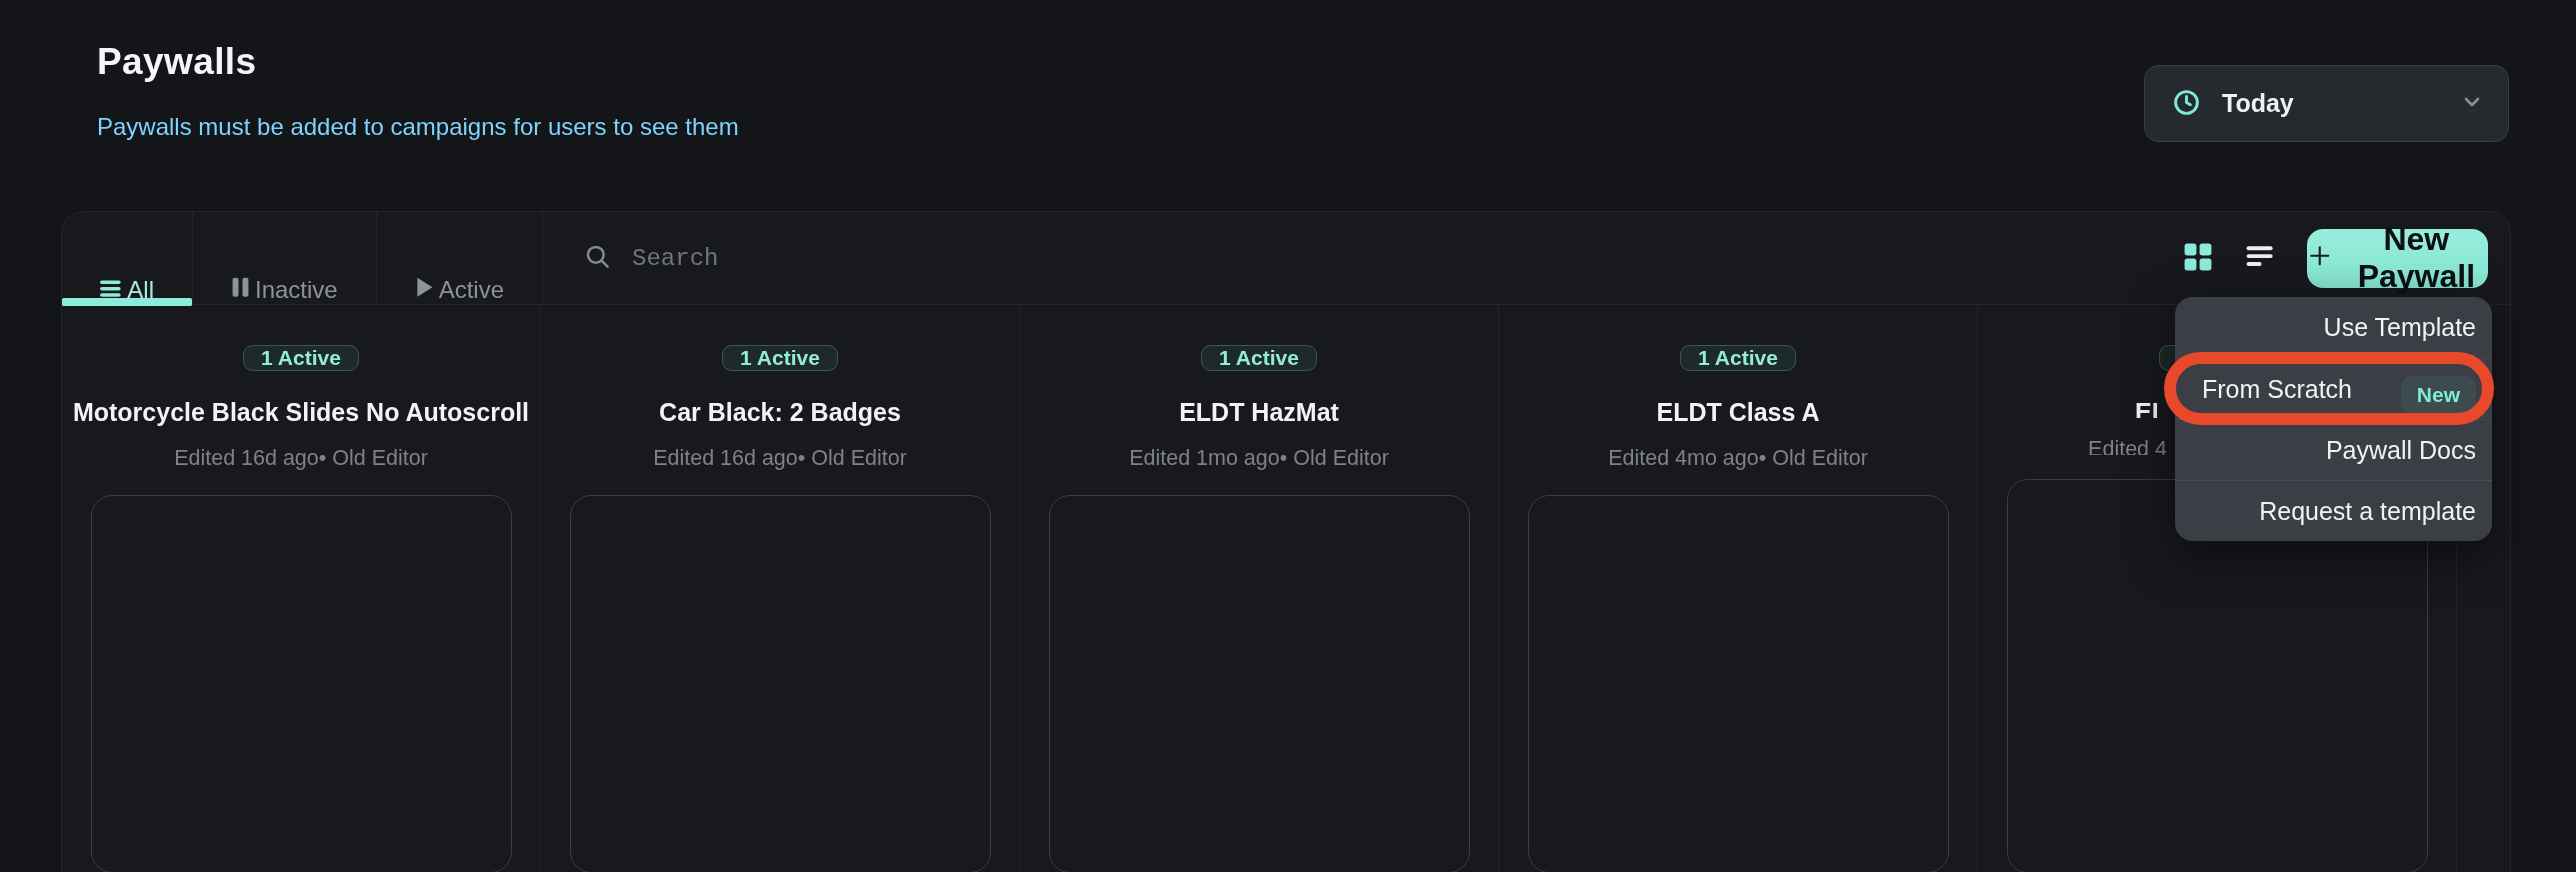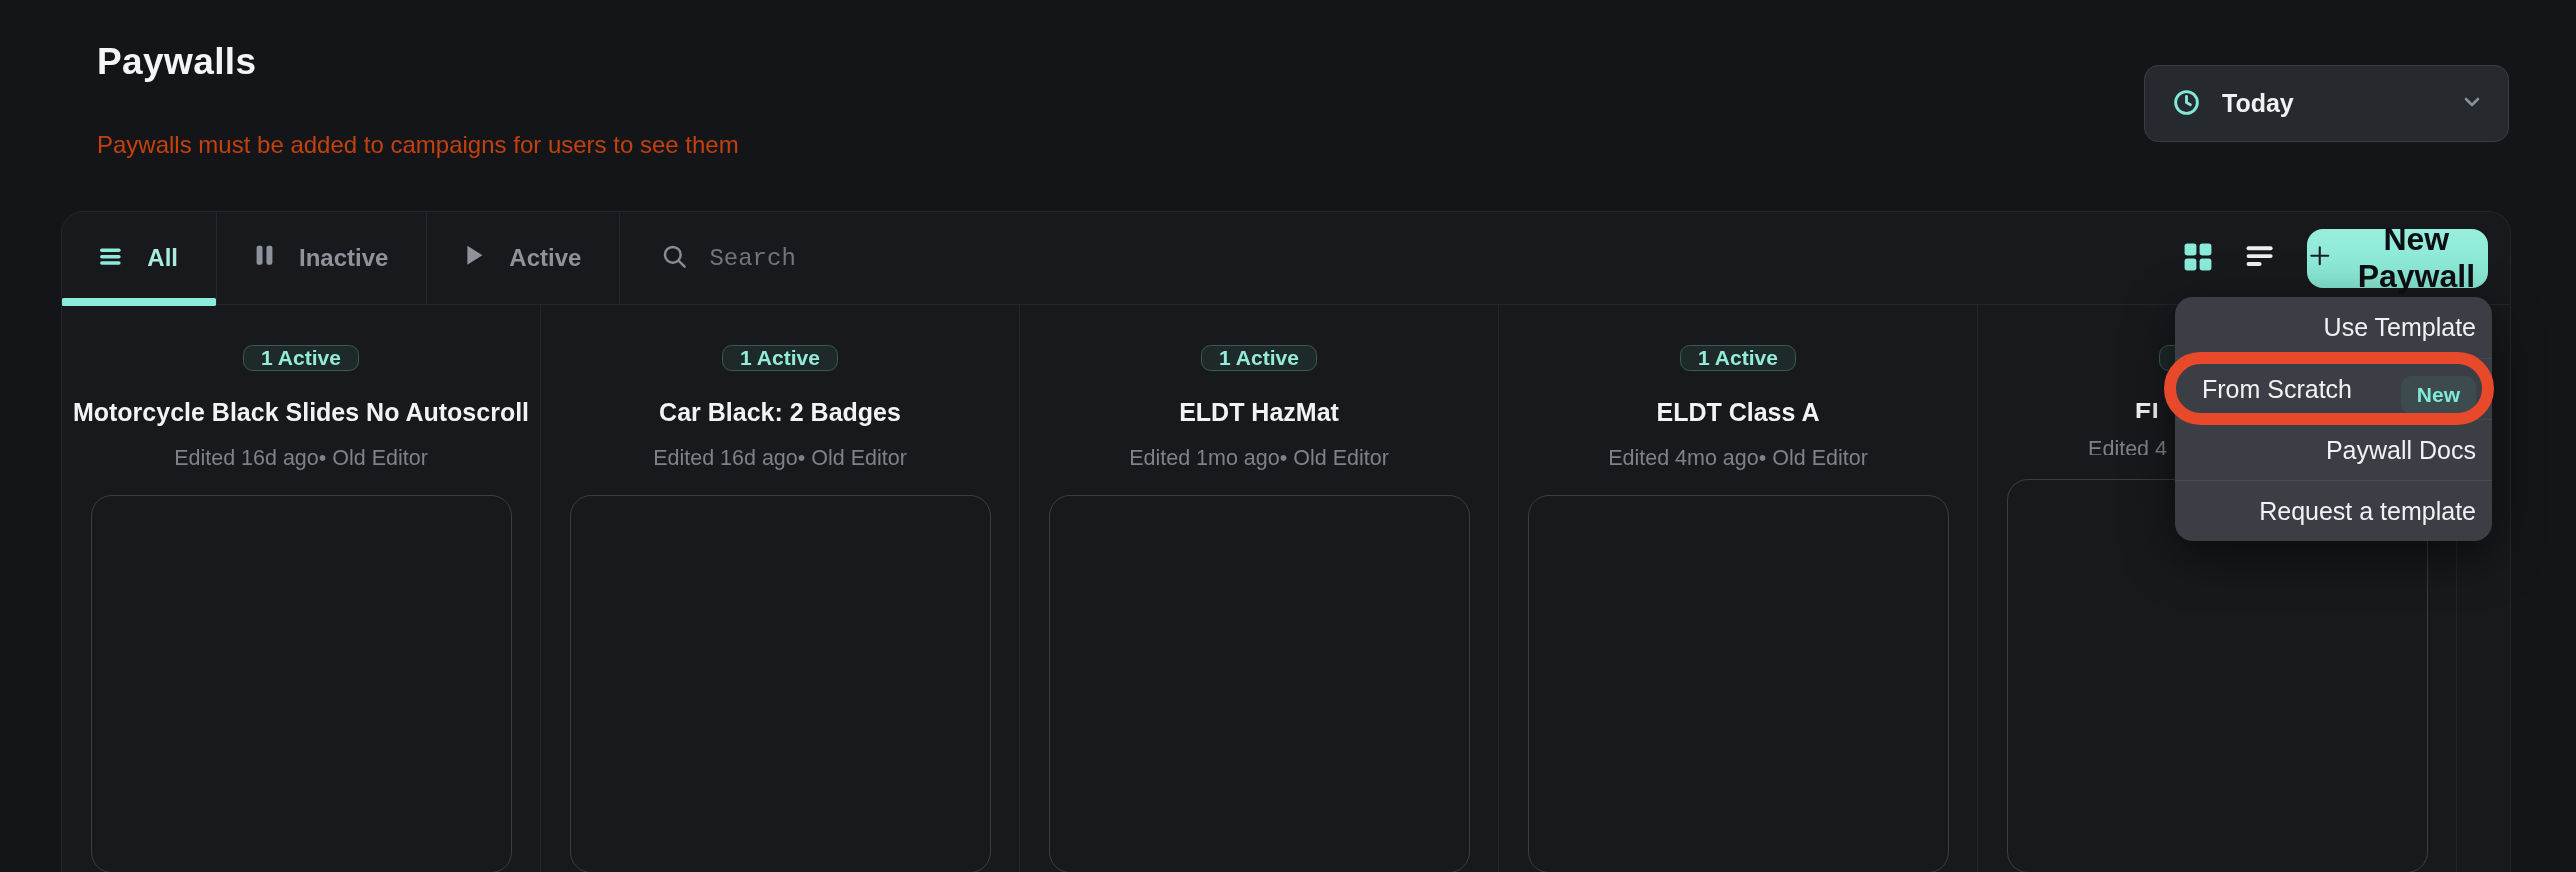--- a/index.html
+++ b/index.html
@@ -5,43 +5,43 @@
   * { margin:0; padding:0; box-sizing:border-box; }
   html,body { background:#0e0f12; }
   body { font-family:"Liberation Sans", sans-serif; }
   .screen {
     position:relative; width:2576px; height:873px;
     background:#141519; overflow:hidden;
   }
 
   
   .page-title { position:absolute; left:97px; top:41px; font-size:37px; font-weight:700; color:#f4f5f7; letter-spacing:0.4px; }
-  .page-subtitle { position:absolute; left:97px; top:131px; font-size:24px; font-weight:400; color:#c2410c; }
+  .page-subtitle { position:absolute; left:97px; top:113px; font-size:24px; font-weight:400; color:#7dd3fc; }
 
   .today-btn {
     position:absolute; top:65px; right:67px; width:365px; height:77px;
     background:#26292e; border:1.6px solid #3a3e44; border-radius:14.4px;
     display:flex; align-items:center; padding:0 24px 0 27px; gap:21px; cursor:pointer;justify-content:space-between;
   }
   .today-btn .label { font-size:25px; font-weight:600; color:#eff1f3; }
   .today-btn .chev { margin-left:auto; }
 
   
   .panel {
     position:absolute; left:61px; top:211px; right:65px; bottom:-3.2px;
     background:#18191d; border:1.6px solid #25262b; border-bottom:none;
     border-radius:22.3px 22.3px 0 0;
   }
 
   
   .tabbar { display:flex; align-items:stretch; height:93px; border-bottom:1.6px solid #25262b; }
   .tab {
-    position:relative; display:flex; align-items:center; gap:25px;
+    position:relative; display:flex; align-items:flex-end; gap:5px;
     padding:0 38px; border-right:1.6px solid #25262b; cursor:pointer;
-    font-size:24px; font-weight:700; color:#8e929a;
+    font-size:24px; font-weight:400; color:#8e929a;
   }
   .tab svg { color:#8e929a; }
   .tab.active { color:#a8ece0; }
   .tab.active svg { color:#8debd9; }
   .tab.active::after {
     content:""; position:absolute; left:0; right:0; bottom:-1.6px; height:7.2px;
     background:#8debd9; border-radius:1.6px;
   }
   .tab:first-child { border-top-left-radius:21px; }
 

